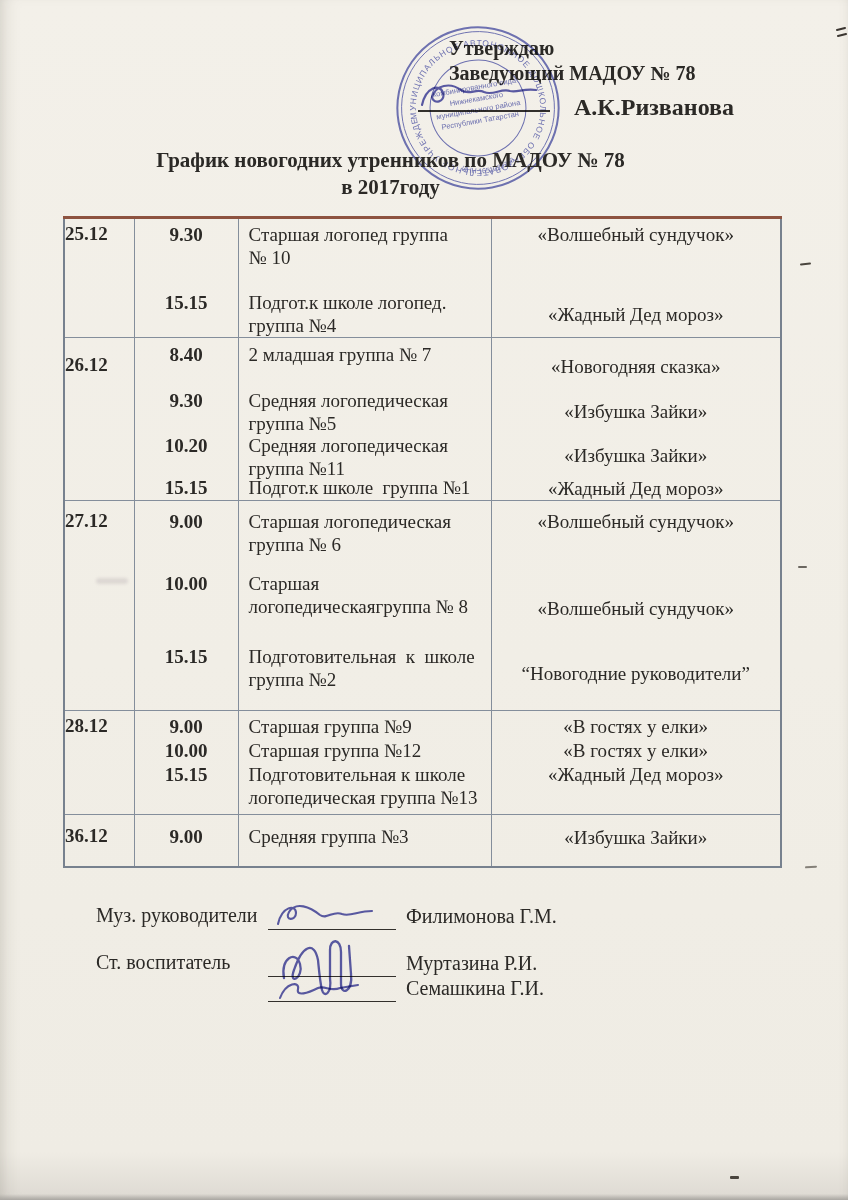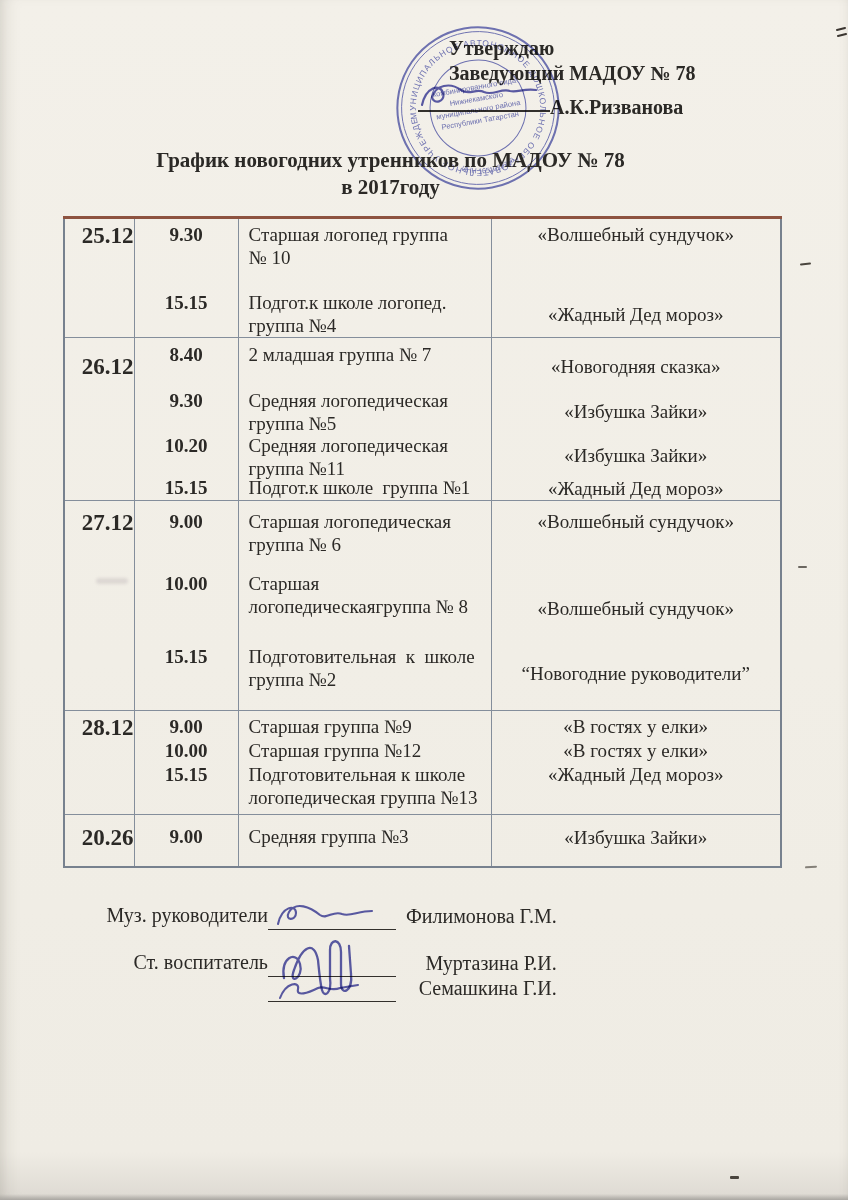--- a/index.html
+++ b/index.html
@@ -7,21 +7,21 @@
     position:relative;width:848px;height:1200px;margin:0 auto;overflow:hidden;
     background:linear-gradient(180deg,#f3f0e9 0%,#f1eee6 55%,#efece4 96%,#ddd9d2 100%);
     font-family:"Liberation Serif", serif;color:#2b2926;
     box-shadow:inset 14px 0 20px -16px rgba(90,85,75,.35), inset -8px 0 14px -12px rgba(90,85,75,.2);
   }
   
   .approval{position:absolute;left:449px;top:36px;font-size:20px;line-height:25px;font-weight:bold;}
   .approval-sig{position:absolute;left:418px;top:84px;display:flex;align-items:flex-end;}
   .header-sig-line{position:relative;width:132px;height:26px;border-bottom:2px solid #33302c;}
   .header-sig-line svg{position:absolute;left:-2px;bottom:-7px;mix-blend-mode:multiply;}
-  .signatory{font-weight:bold;font-size:20px;margin-left:0;line-height:22px;position:relative;top:6px;}
+  .signatory{font-weight:bold;font-size:24px;margin-left:24px;line-height:22px;position:relative;top:6px;}
   
   .stamp{position:absolute;left:394px;top:24px;width:168px;height:168px;opacity:.85;
          transform:rotate(-10deg);mix-blend-mode:multiply;pointer-events:none;}
   
   .title{position:absolute;left:0;top:147px;width:781px;text-align:center;
          font-size:21px;line-height:27px;font-weight:bold;}
   
   .schedule-table{position:absolute;left:63px;top:216px;width:717px;border-collapse:collapse;table-layout:fixed;}
   .schedule-table col.c-date{width:70px}
   .schedule-table col.c-time{width:104px}
@@ -33,32 +33,32 @@
   .ents{display:flex;flex-direction:column;}
   .r0 .ents{padding-top:4px}.r1 .ents{padding-top:5px}.r2 .ents{padding-top:9px}
   .r3 .ents{padding-top:4px}.r4 .ents{padding-top:10px}
   .ent{display:flex;align-items:flex-start;font-size:19px;line-height:23px;}
   .r0 .ent:nth-child(1){height:68px}.r0 .ent:nth-child(2){height:46px}
   .r1 .ent:nth-child(1){height:46px}.r1 .ent:nth-child(2){height:45px}
   .r1 .ent:nth-child(3){height:42px}.r1 .ent:nth-child(4){height:24px}
   .r2 .ent:nth-child(1){height:62px}.r2 .ent:nth-child(2){height:73px}.r2 .ent:nth-child(3){height:56px}
   .r3 .ent:nth-child(1){height:24px}.r3 .ent:nth-child(2){height:24px}.r3 .ent:nth-child(3){height:48px}
   .r4 .ent:nth-child(1){height:24px}
-  .date-text{text-align:right;font-weight:bold;font-size:23px;}
+  .date-text{text-align:left;font-weight:bold;font-size:19px;}
   .r0 .date-text{margin-top:4px}.r1 .date-text{margin-top:16px}.r2 .date-text{margin-top:9px}
   .r3 .date-text{margin-top:4px}.r4 .date-text{margin-top:10px}
   .time-cell .ent{justify-content:center;font-weight:bold;}
   .group-cell .ent{padding-left:10px;padding-right:4px;white-space:pre-wrap;}
   .event-cell .ent{align-items:center;justify-content:center;text-align:center;padding:0 6px;}
   .r0 .event-cell .ent:nth-child(1){align-items:flex-start}
   .r2 .event-cell .ent:nth-child(1){align-items:flex-start}
   .r3 .event-cell .ent{align-items:flex-start}
   
   .signatures{position:absolute;left:96px;top:898px;font-size:20px;}
-  .sig-row2{display:grid;grid-template-columns:172px 128px auto;align-items:end;text-align:right;}
+  .sig-row2{display:grid;grid-template-columns:172px 128px auto;align-items:end;}
   .sig-role{padding-bottom:3px;}
   .sig-line2{position:relative;height:100%;border-bottom:1.6px solid #33302c;}
   .sig-line2 svg{position:absolute;left:2px;bottom:-5px;mix-blend-mode:multiply;}
   .sig-line2.tall svg{bottom:-30px;}
   .sig-name{padding-left:10px;padding-bottom:2px;white-space:nowrap;}
   .sr-a{height:32px}.sr-b{height:22px}.sr-c{height:33px;margin-top:14px}
   
   .artifact{position:absolute;pointer-events:none;}
   .dash{background:#4a453e;height:2px;border-radius:1px;}
   .smudge{background:rgba(150,135,145,.22);filter:blur(1.5px);border-radius:3px;}
@@ -273,21 +273,21 @@
                 <span>«В гостях у елки»</span>
               </div>
               <div class="ent">
                 <span>«Жадный Дед мороз»</span>
               </div>
             </div>
           </td>
         </tr>
         <tr class="r4">
           <td class="date-cell">
-            <div class="date-text">20.26</div>
+            <div class="date-text">36.12</div>
           </td>
           <td class="time-cell">
             <div class="ents">
               <div class="ent">
                 <span>9.00</span>
               </div>
             </div>
           </td>
           <td class="group-cell">
             <div class="ents">

